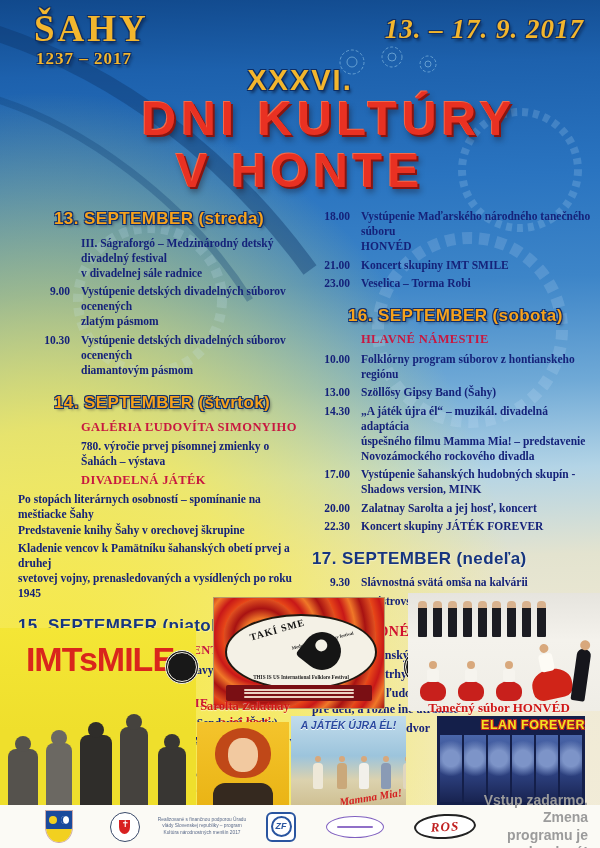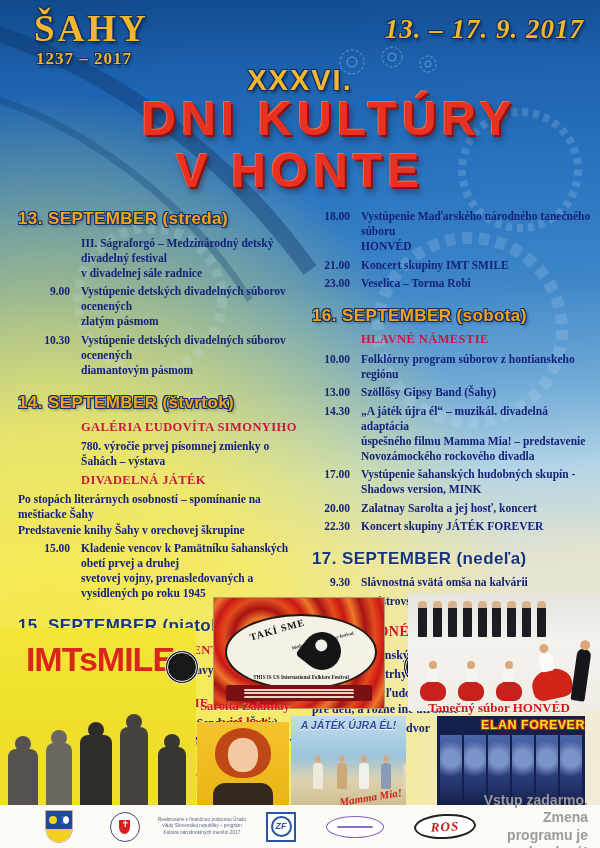--- a/index.html
+++ b/index.html
@@ -22,21 +22,21 @@
   .title1{top:95px;padding-left:29px;}
   .title2{top:147px;}
 
   
   .schedule{position:absolute;left:0;top:209px;width:600px;display:flex;}
   .col{box-sizing:border-box;}
   .col-left{width:302px;padding-left:18px;padding-right:4px;}
   .col-right{width:298px;padding-left:10px;padding-right:8px;}
   .day-block{margin-bottom:15px;}
   .day-header{font:800 17px/1.15 "Liberation Sans",sans-serif;letter-spacing:.4px;margin-bottom:7px;}
-  .day-header.orange{color:#f6a21c;text-shadow:-1px -1px 0 #10306e,1px -1px 0 #10306e,-1px 1px 0 #10306e,1px 1px 0 #10306e,2px 2px 3px rgba(0,0,30,.4);}
+  .day-header.orange{color:#f6a21c;text-shadow:-1px -1px 0 #10306e,1px -1px 0 #10306e,-1px 1px 0 #10306e,1px 1px 0 #10306e,2px 2px 3px rgba(0,0,30,.4);margin-left:36px;}
   .day-header.blue{color:#16357f;text-shadow:1px 1px 1px rgba(255,255,255,.4);}
   .entry-row{display:flex;margin-bottom:3px;}
   .entry-time{flex:none;text-align:right;font:700 11.5px/1.32 "Liberation Serif",serif;color:#15227a;}
   .col-left .entry-time{width:52px;margin-right:11px;}
   .col-right .entry-time{width:38px;margin-right:11px;}
   .entry-text{font:700 11.5px/1.32 "Liberation Serif",serif;color:#15227a;white-space:pre-line;}
   .venue{font:700 12.5px/1.25 "Liberation Serif",serif;color:#c81840;letter-spacing:.4px;margin:2px 0 4px 0;}
   .col-left .venue{margin-left:63px;}
   .col-right .venue{margin-left:49px;}
   .note-line{font:700 11.5px/1.32 "Liberation Serif",serif;color:#15227a;margin-bottom:3px;white-space:pre-line;}
@@ -109,21 +109,21 @@
   
   .footer{position:absolute;left:0;top:805px;width:600px;height:43px;background:#fbfaf5;display:flex;align-items:center;box-sizing:border-box;padding:0 12px 0 46px;}
   .crest{width:26px;height:31px;border-radius:0 0 48% 48%;position:relative;margin-right:38px;flex:none;
     background:linear-gradient(#1a4a9c 0 58%,#f2d020 58% 100%);box-shadow:0 0 0 1px #caa;}
   .crest::before{content:"";position:absolute;left:3px;top:5px;width:8px;height:8px;border-radius:50%;background:#f2d020;}
   .crest::after{content:"";position:absolute;right:3px;top:5px;width:8px;height:8px;border-radius:50%;background:#fff;box-shadow:inset 2px 0 0 #1a4a9c;}
   .emblem{width:30px;height:30px;border-radius:50%;border:1.5px solid #3a4a6a;background:#fff;position:relative;margin-right:16px;flex:none;box-sizing:border-box;}
   .emblem::before{content:"";position:absolute;left:8px;top:7px;width:11px;height:14px;background:#d82020;border-radius:0 0 50% 50%;}
   .emblem::after{content:"✝";position:absolute;left:10.5px;top:6px;font-size:9px;color:#fff;}
   .support-text{width:92px;font:500 4.8px/1.3 "Liberation Sans",sans-serif;color:#5a6a8a;text-align:center;margin-right:18px;flex:none;}
-  .zf-logo{width:30px;height:30px;border:2px solid #2a55a0;border-radius:0;display:flex;align-items:center;justify-content:center;margin-right:30px;flex:none;box-sizing:border-box;background:#fff;}
+  .zf-logo{width:30px;height:30px;border:2px solid #2a55a0;border-radius:6px;display:flex;align-items:center;justify-content:center;margin-right:30px;flex:none;box-sizing:border-box;background:#fff;}
   .zf-inner{width:21px;height:21px;border:2px solid #2a55a0;border-radius:50%;display:flex;align-items:center;justify-content:center;box-sizing:border-box;
     font:800 italic 9px/1 "Liberation Sans",sans-serif;color:#2a55a0;}
   .oval-logo{width:58px;height:22px;border:1.5px solid #8060c0;border-radius:50%;margin-right:30px;flex:none;position:relative;background:#fff;box-sizing:border-box;}
   .oval-logo i{position:absolute;left:10px;right:10px;top:9px;height:2.5px;background:#9070c8;border-radius:2px;}
   .ros-logo{width:62px;height:25px;border:2px solid #222;border-radius:50%;flex:none;display:flex;align-items:center;justify-content:center;box-sizing:border-box;background:#fff;
     font:800 italic 13px/1 "Liberation Serif",serif;color:#c02020;letter-spacing:1px;transform:rotate(-3deg);}
   .footer-spacer{flex:1;}
   .footer-note{text-align:right;font:600 14px/1.25 "Liberation Sans",sans-serif;color:#9b9b9b;}
 </style>
 </head>
@@ -174,21 +174,20 @@
         <div class="day-block">
           <div class="day-header orange">14. SEPTEMBER (štvrtok)</div>
           <div class="venue">GALÉRIA ĽUDOVÍTA SIMONYIHO</div>
           <div class="note-line">780. výročie prvej písomnej zmienky o Šahách – výstava</div>
           <div class="venue">DIVADELNÁ JÁTÉK</div>
           <div class="entry-row">
             <span class="entry-text">Po stopách literárnych osobností – spomínanie na meštiacke Šahy
 Predstavenie knihy Šahy v orechovej škrupine</span>
           </div>
           <div class="entry-row">
-            <span class="entry-time">15.00</span>
             <span class="entry-text">Kladenie vencov k Pamätníku šahanských obetí prvej a druhej
 svetovej vojny, prenasledovaných a vysídlených po roku 1945</span>
           </div>
         </div>
         <div class="day-block">
           <div class="day-header blue">15. SEPTEMBER (piatok)</div>
           <div class="venue">MENORA SAAG CENTRUM ARTIS</div>
           <div class="entry-row">
             <span class="entry-time">12.00</span>
             <span class="entry-text">Vernisáž jubilejnej výstavy Adrieny Kutakovej</span>

